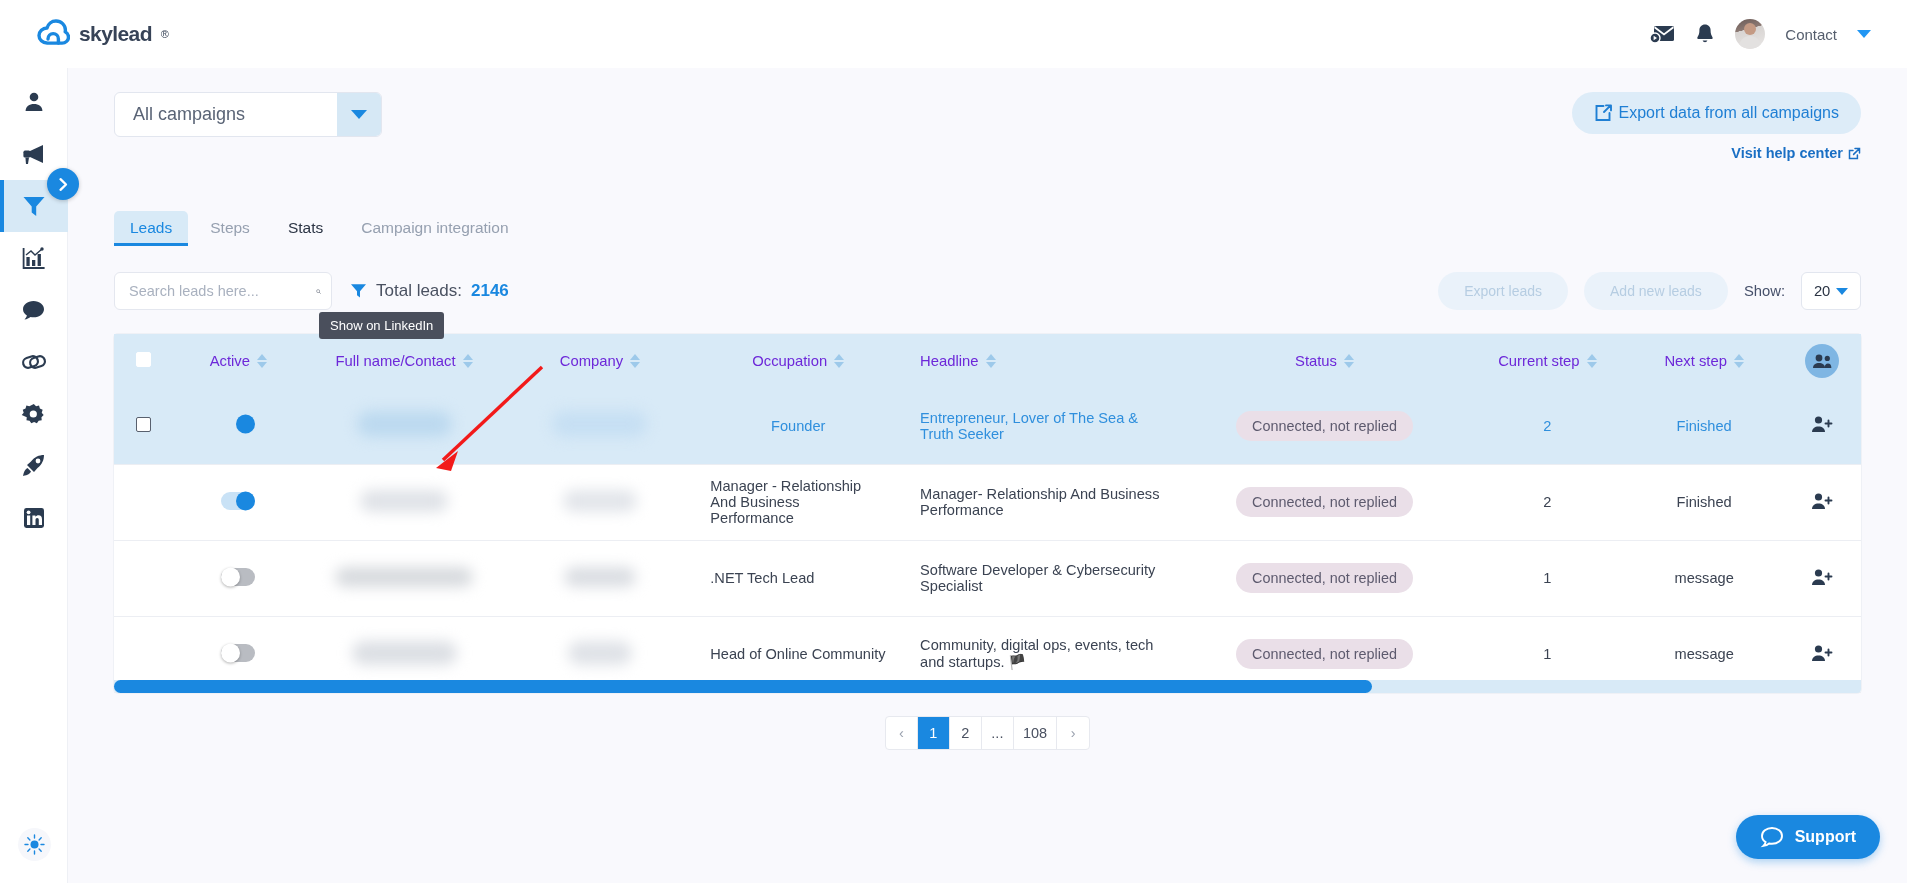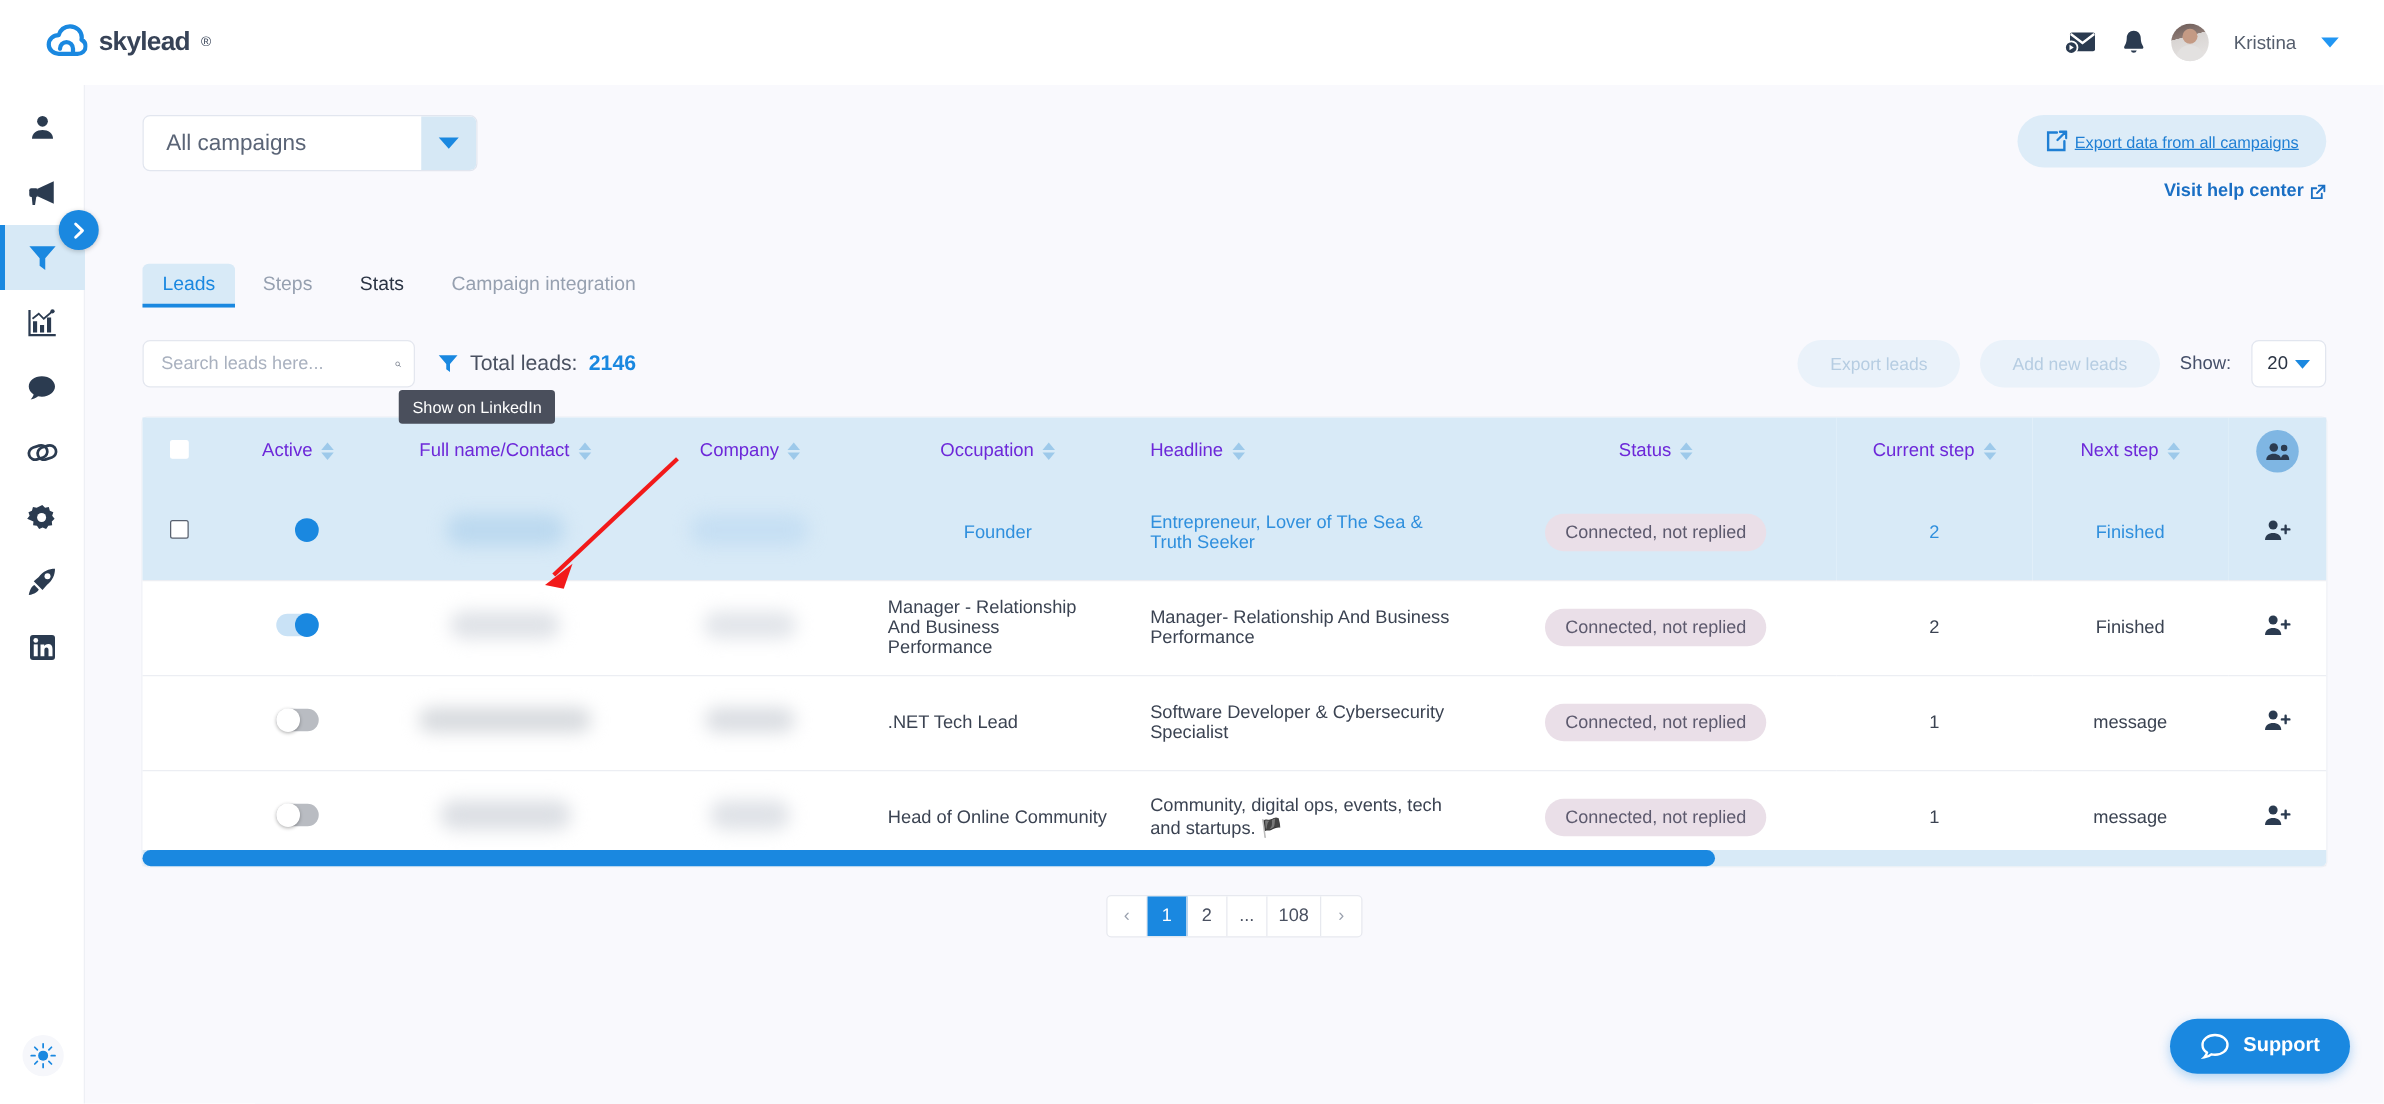--- a/index.html
+++ b/index.html
@@ -80,21 +80,21 @@
   }
   .campaign-label { flex: 1; padding: 0 18px; font-size: 18px; color: #5a6476; }
   .campaign-arrow {
     width: 44px; height: 100%; background: #d6e8f5; display: flex;
     align-items: center; justify-content: center;
   }
 
   .export-all {
     background: #ddecf8; border: none; border-radius: 22px; height: 42px;
     padding: 0 22px; display: flex; align-items: center; gap: 6px;
-    color: #1f7fd4; font-size: 13px; cursor: pointer; font-family: inherit; text-decoration: underline;
+    color: #1f7fd4; font-size: 16px; cursor: pointer; font-family: inherit;
   }
   .help-center {
     margin-top: 11px; text-align: right; color: #1a6fc4; font-size: 14.5px;
     font-weight: bold; cursor: pointer; display: flex; align-items: center;
     justify-content: flex-end; gap: 5px;
   }
 
   
   .tabs { display: flex; align-items: flex-end; gap: 6px; margin-top: 30px; }
   .tab {
@@ -257,21 +257,21 @@
         <path d="M4.6 12.8 8 15l-3.4 2.2z" fill="#fff"></path>
       </svg>
     </span>
     <span class="tb-icon">
       <svg width="20" height="22" viewBox="0 0 20 22">
         <path d="M10 1.6c-3.3 0-5.6 2.5-5.6 5.8 0 5-2.1 6-2.1 7.5 0 .7.5 1.1 1.3 1.1h12.8c.8 0 1.3-.4 1.3-1.1 0-1.5-2.1-2.5-2.1-7.5 0-3.3-2.3-5.8-5.6-5.8z" fill="#2b3b50"></path>
         <path d="M7.6 17.4a2.5 2.5 0 0 0 4.8 0z" fill="#2b3b50"></path>
       </svg>
     </span>
     <span class="avatar"></span>
-    <span class="user-name">Kristina</span>
+    <span class="user-name">Contact</span>
     <span class="caret-down"></span>
   </div>
 </div>
 
 <div class="rail">
   <div class="rail-item">
     <svg width="24" height="24" viewBox="0 0 24 24">
       <circle cx="12" cy="7" r="4.3" fill="#2b3b50"></circle>
       <path d="M3.6 21c0-4.6 3.8-7 8.4-7s8.4 2.4 8.4 7z" fill="#2b3b50"></path>
     </svg>

